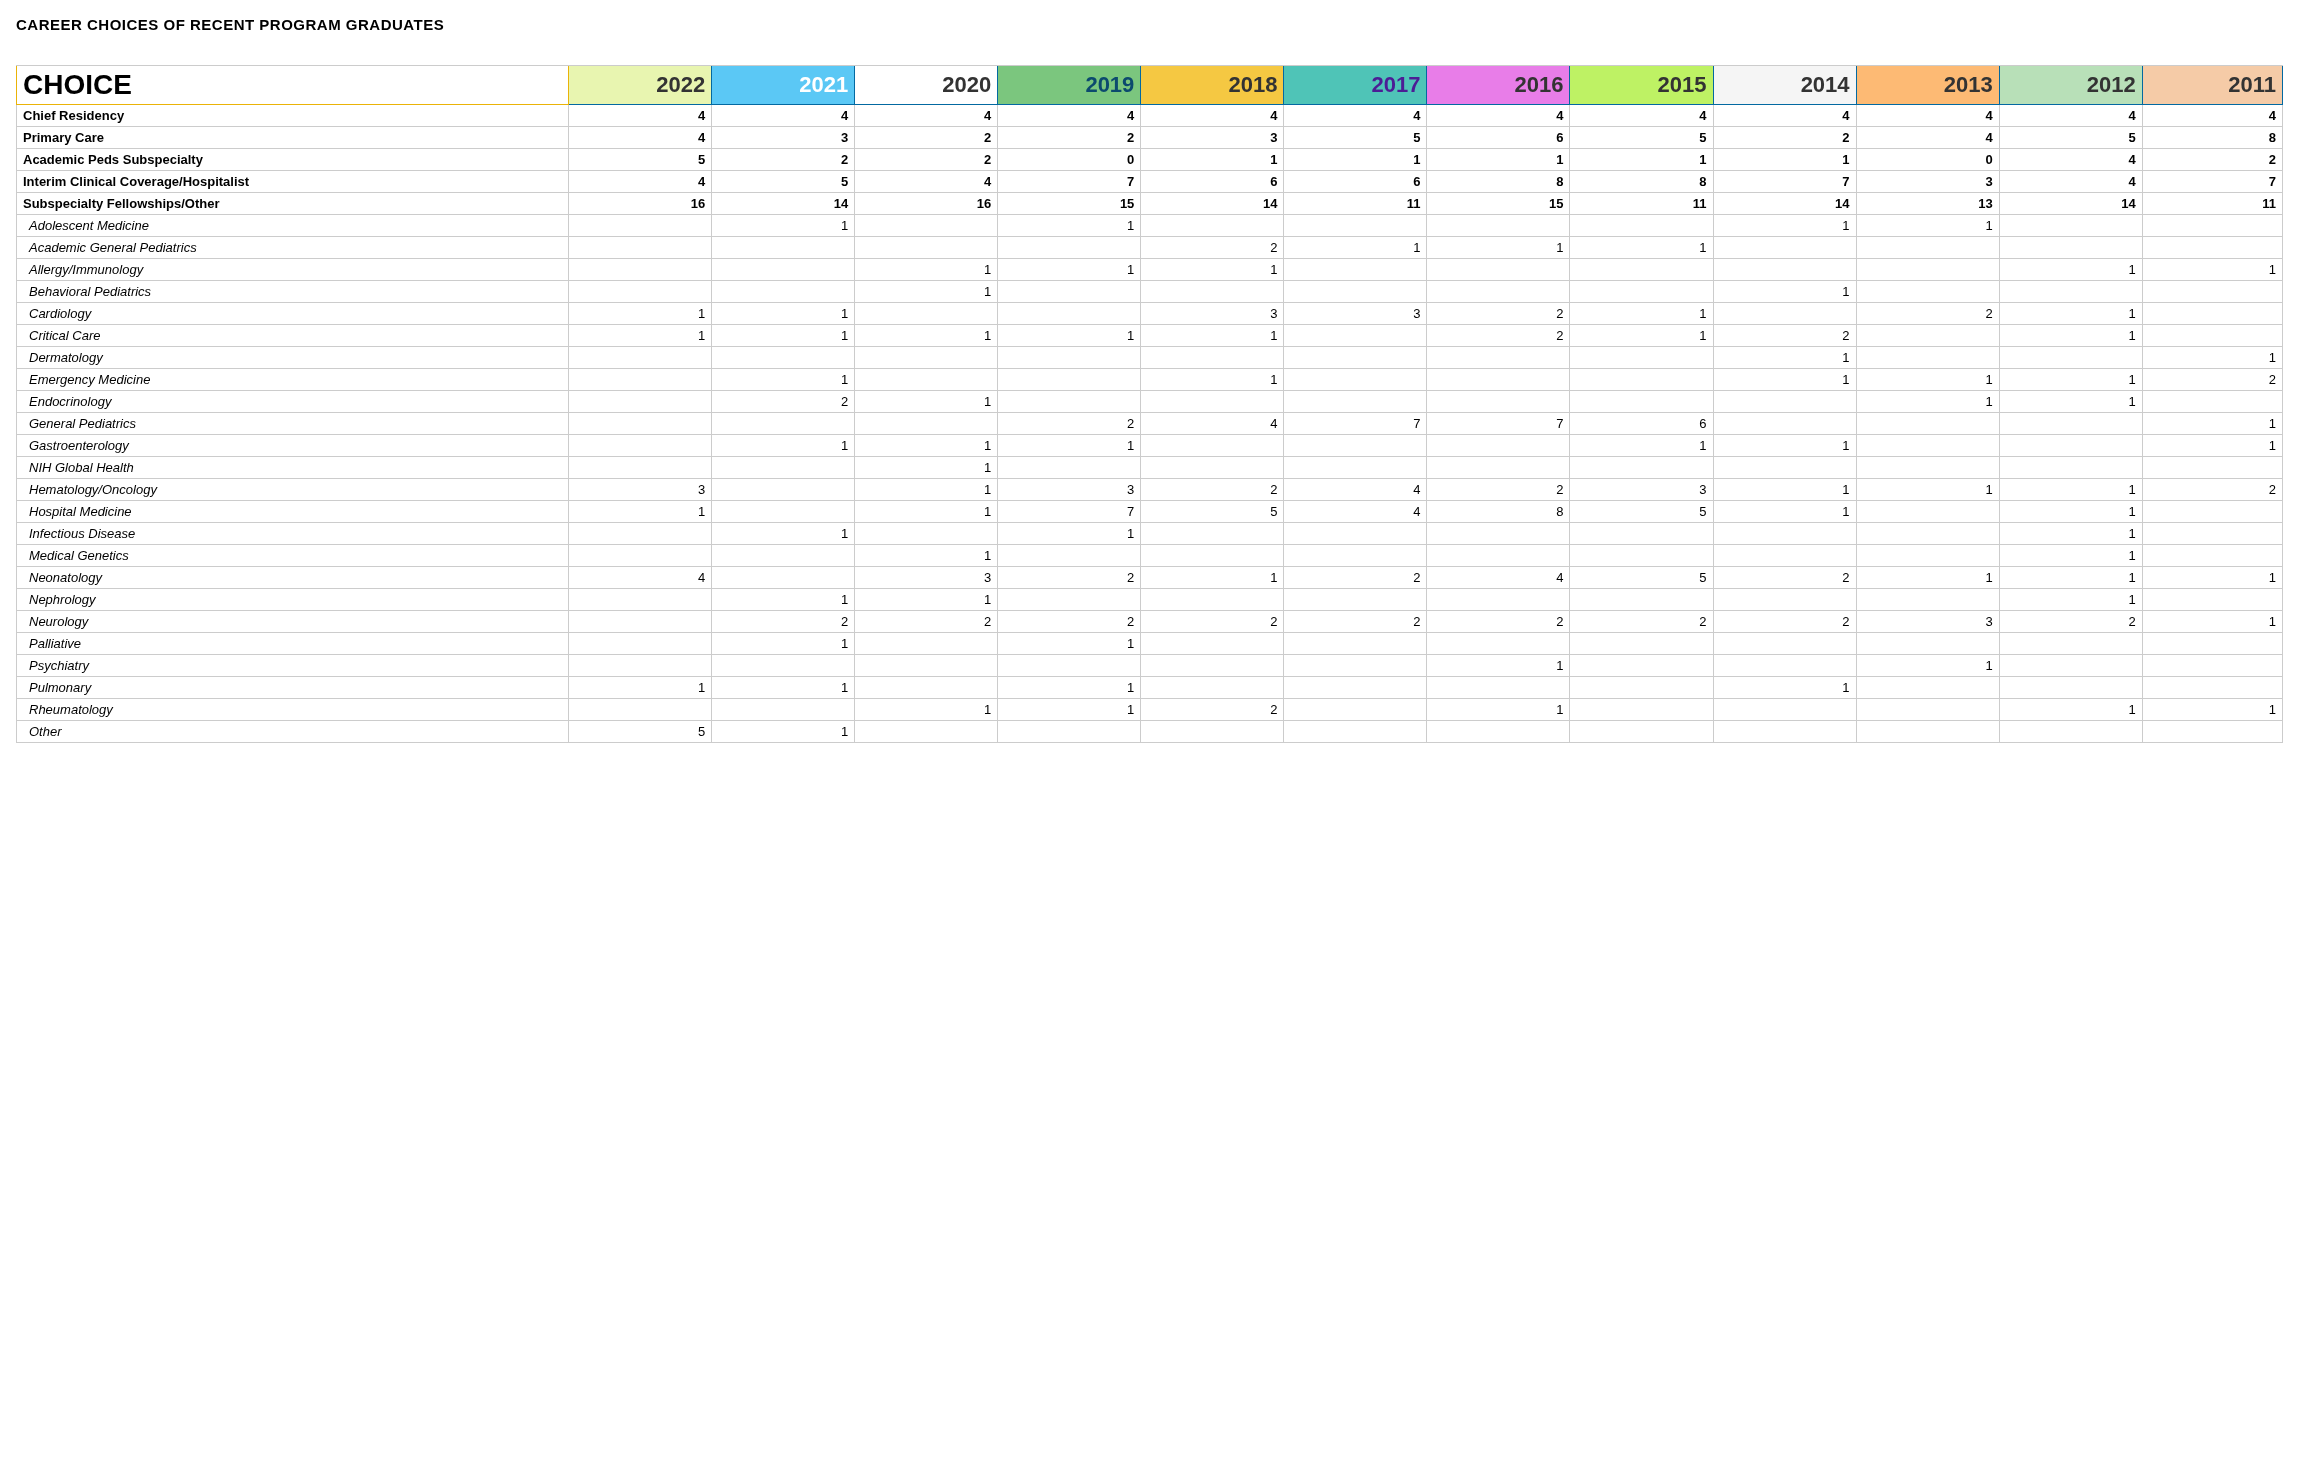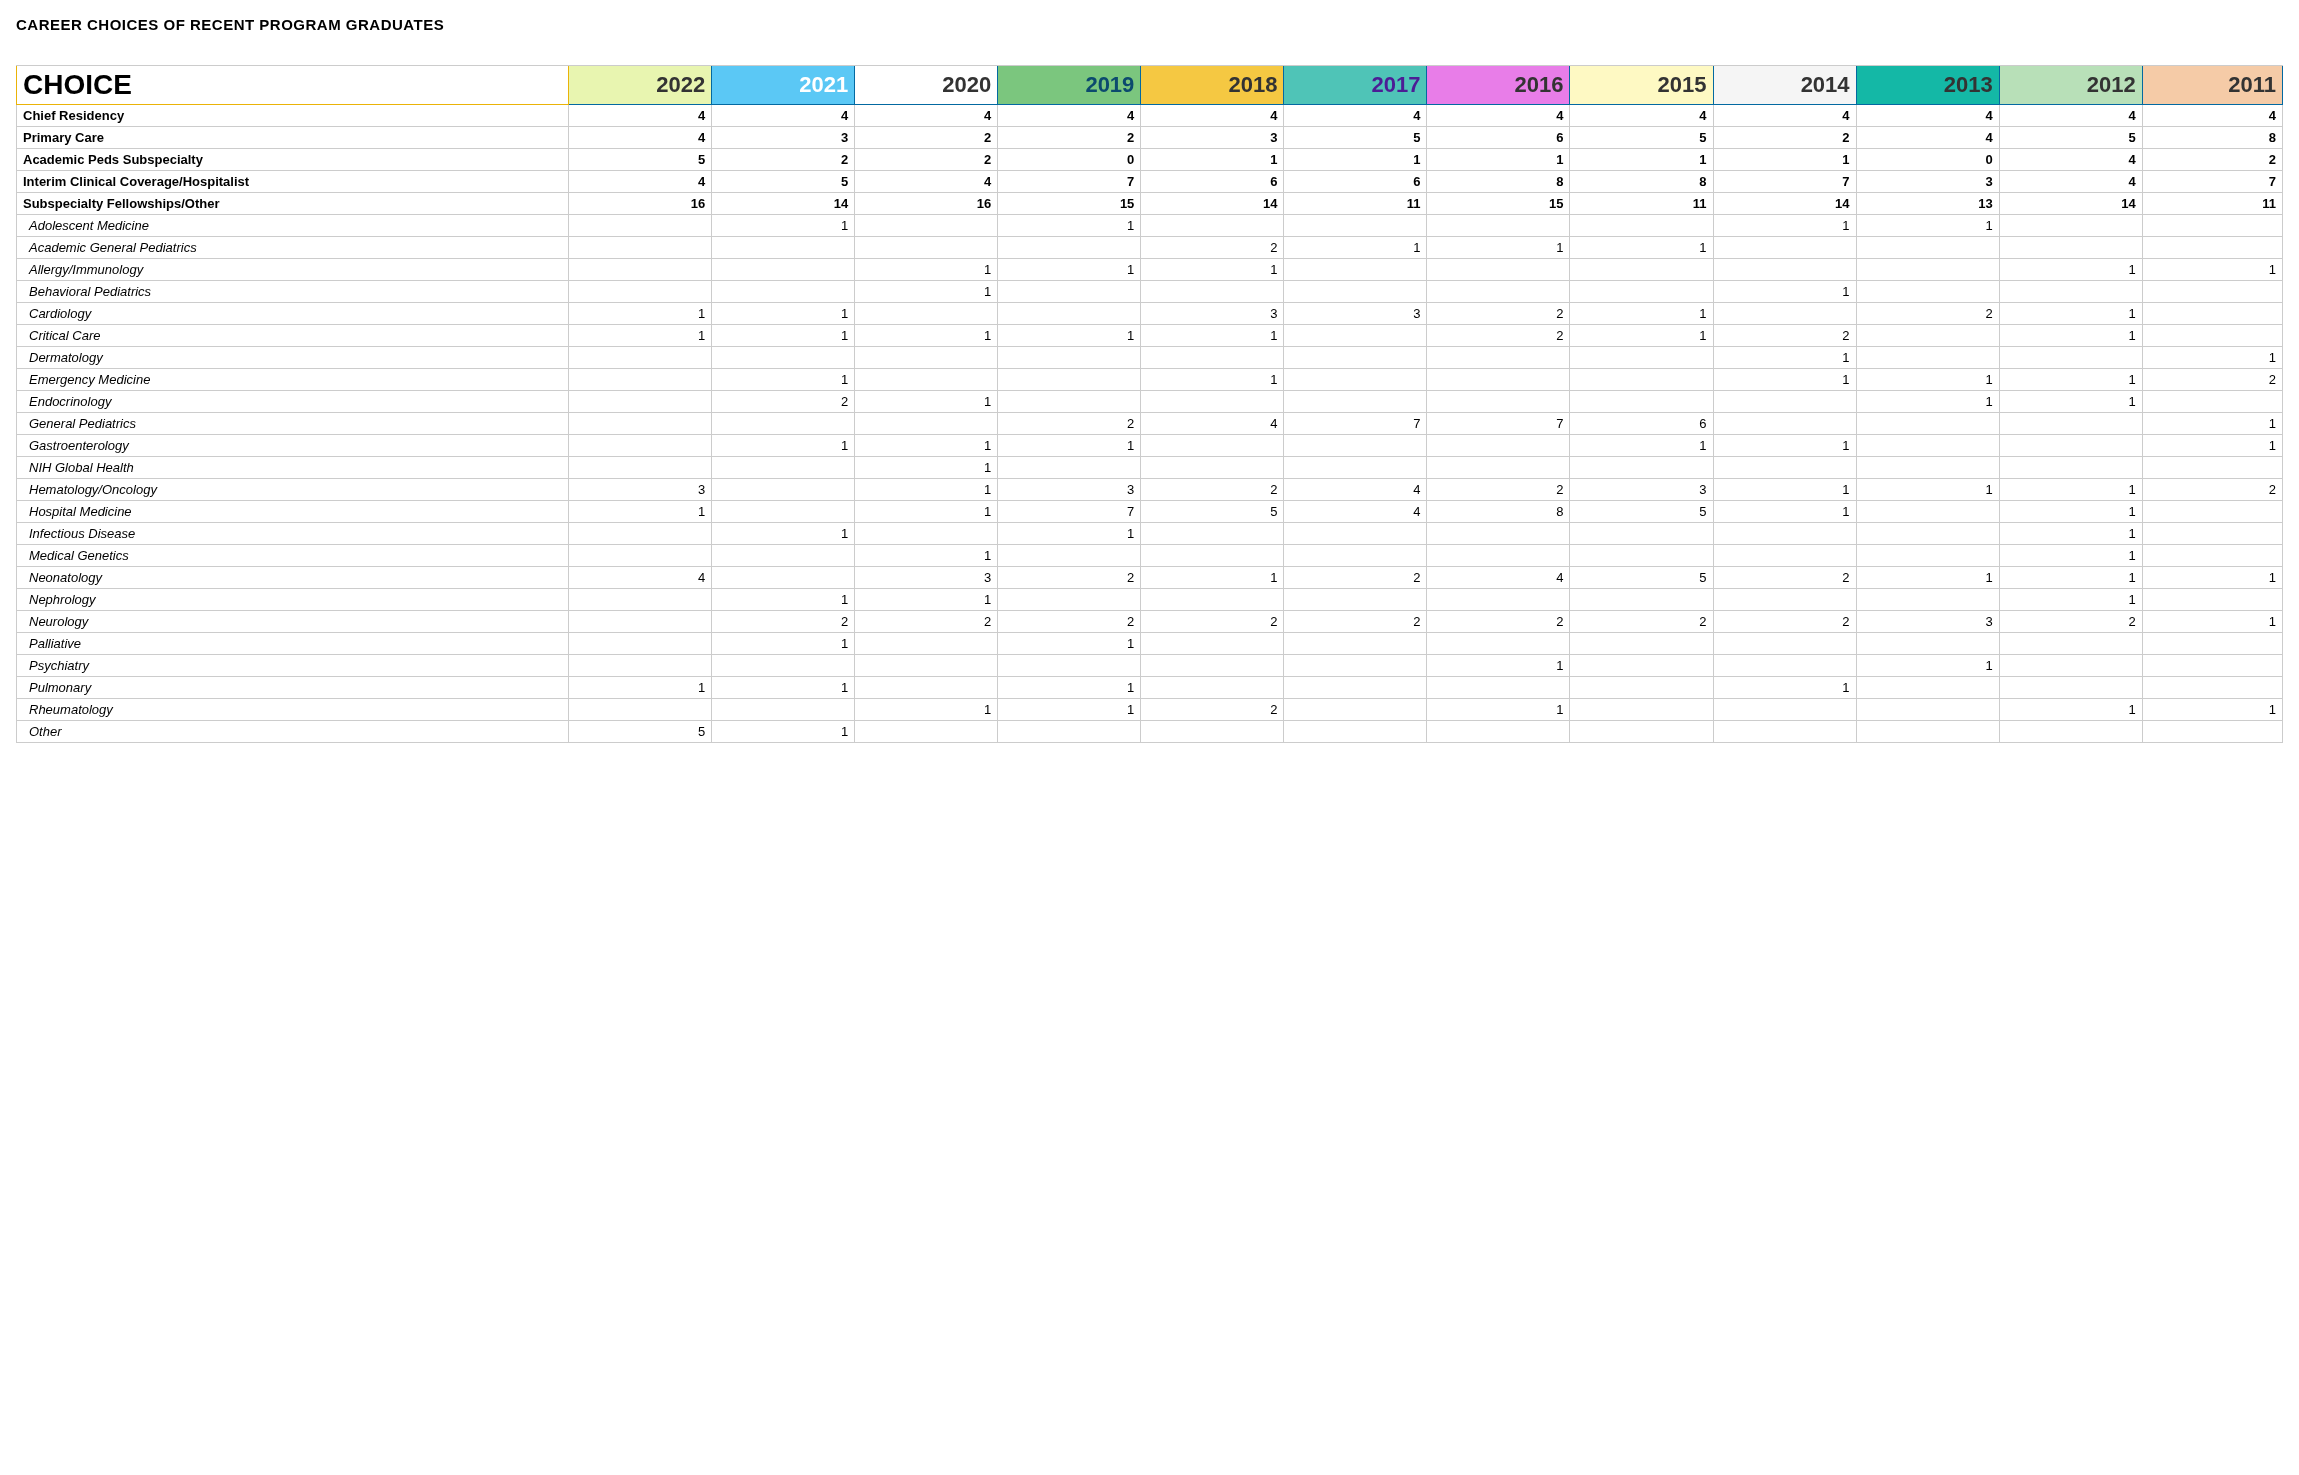--- a/index.html
+++ b/index.html
@@ -56,23 +56,23 @@
       border-bottom: 1px solid #ccc;
       height: 10px;
     }
     .year-2022 { background-color: #e8f5b0; color: #333; }
     .year-2021 { background-color: #5bc8f5; color: #fff; }
     .year-2020 { background-color: #fff; color: #333; }
     .year-2019 { background-color: #7bc67e; color: #0c4a6e; }
     .year-2018 { background-color: #f5c842; color: #333; }
     .year-2017 { background-color: #4fc4b7; color: #4c1d95; }
     .year-2016 { background-color: #e87de8; color: #333; }
-    .year-2015 { background-color: #fef9c3; color: #333; }
+    .year-2015 { background-color: #bef264; color: #333; }
     .year-2014 { background-color: #f5f5f5; color: #333; }
-    .year-2013 { background-color: #14b8a6; color: #333; }
+    .year-2013 { background-color: #fdba74; color: #333; }
     .year-2012 { background-color: #b8e0b8; color: #333; }
     .year-2011 { background-color: #f5cba7; color: #333; }
     tbody tr:nth-child(odd) td {
       background-color: inherit;
     }
     .bold-row td {
       font-weight: bold;
     }
   </style>
 </head>

